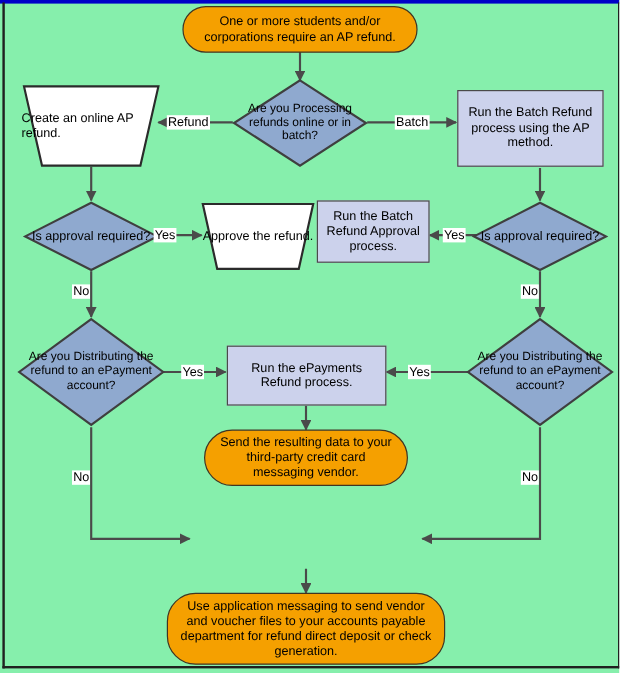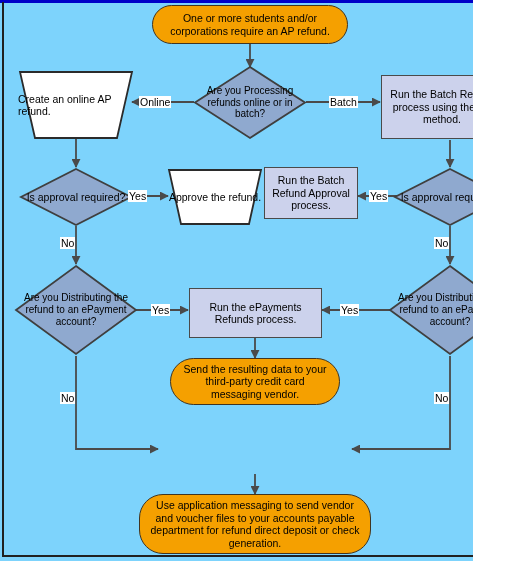--- a/index.html
+++ b/index.html
@@ -3,26 +3,25 @@
 <meta charset="utf-8">
 <title>AP Refund Process Flow</title>
 <style>
   html, body {
     margin: 0;
     padding: 0;
     background: #ffffff;
   }
   #canvas {
     position: relative;
-    width: 441px;
+    width: 516px;
     height: 561px;
-    background: #7dd3fc;
+    background: #86efac;
     overflow: hidden;
     font-family: "Liberation Sans", sans-serif;
-    padding-left: 32px;
   }
   
   #frame-top {
     position: absolute;
     left: 0; top: 0;
     width: 521px; height: 3px;
     background: #0000c8;
   }
   #frame-left {
     position: absolute;
@@ -219,35 +218,35 @@
     <div class="decision-label">Is approval required?</div>
   </div>
 
   <div class="decision-wrap" style="left:14px; top:264px; width:124px; height:92px;">
     <svg width="124" height="92" xmlns="http://www.w3.org/2000/svg">
       <polygon points="62,2 122,46 62,90 2,46" fill="#8fa9cf" stroke="#3f3f3f" stroke-width="1.8"></polygon>
     </svg>
     <div class="decision-label" style="font-size:10px; line-height:12px; padding:0;">Are you Distributing the refund to an ePayment account?</div>
   </div>
 
-  <div class="node process" style="left:189px; top:288px; width:133px; height:50px;">Run the ePayments Refunds process.</div>
+  <div class="node process" style="left:189px; top:288px; width:133px; height:50px;">Run the ePayments Refund process.</div>
 
   <div class="decision-wrap" style="left:388px; top:264px; width:124px; height:92px;">
     <svg width="124" height="92" xmlns="http://www.w3.org/2000/svg">
       <polygon points="62,2 122,46 62,90 2,46" fill="#8fa9cf" stroke="#3f3f3f" stroke-width="1.8"></polygon>
     </svg>
     <div class="decision-label" style="font-size:10px; line-height:12px; padding:0;">Are you Distributing the refund to an ePayment account?</div>
   </div>
 
   <div class="node terminator" style="left:170px; top:358px; width:170px; height:47px;">Send the resulting data to your third-party credit card messaging vendor.</div>
 
 
   <div class="node terminator" style="left:139px; top:494px; width:232px; height:60px;">Use application messaging to send vendor and voucher files to your accounts payable department for refund direct deposit or check generation.</div>
 
-  <div class="edge-label" style="left:139px; top:96px;">Online</div>
+  <div class="edge-label" style="left:139px; top:96px;">Refund</div>
 
   <div class="edge-label" style="left:329px; top:96px;">Batch</div>
 
   <div class="edge-label" style="left:128px; top:190px;">Yes</div>
 
   <div class="edge-label" style="left:369px; top:190px;">Yes</div>
 
   <div class="edge-label" style="left:60px; top:237px;">No</div>
 
   <div class="edge-label" style="left:434px; top:237px;">No</div>

